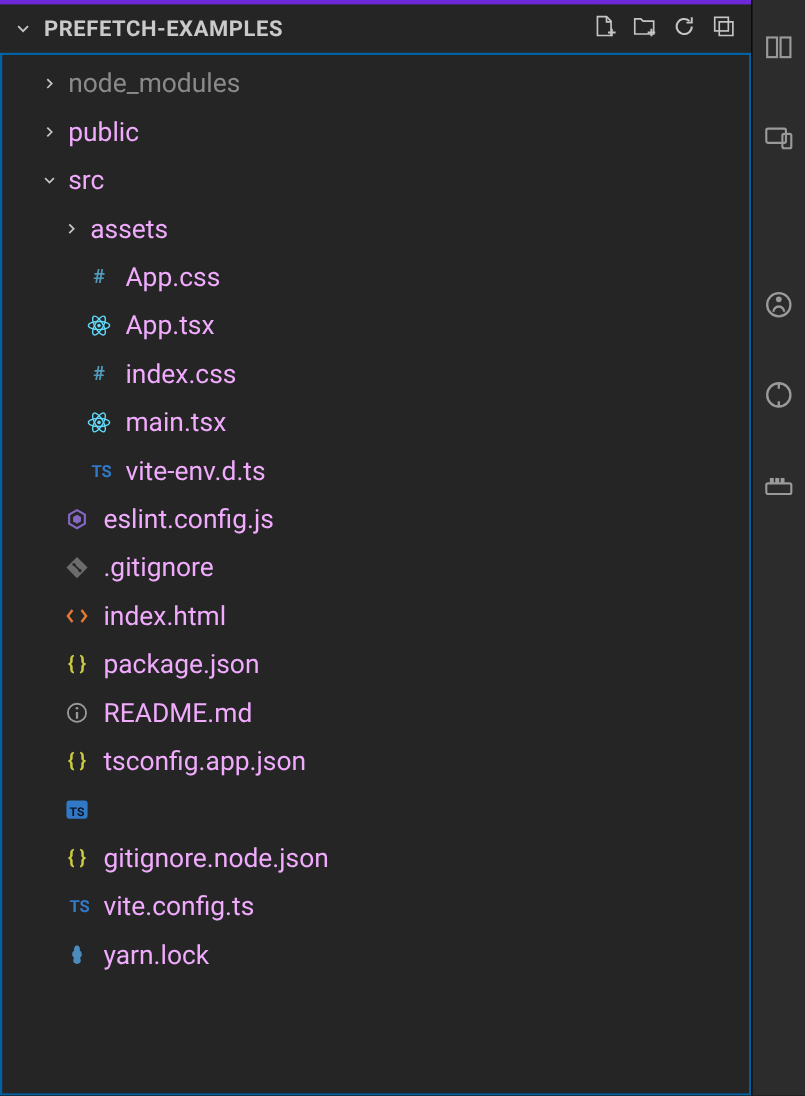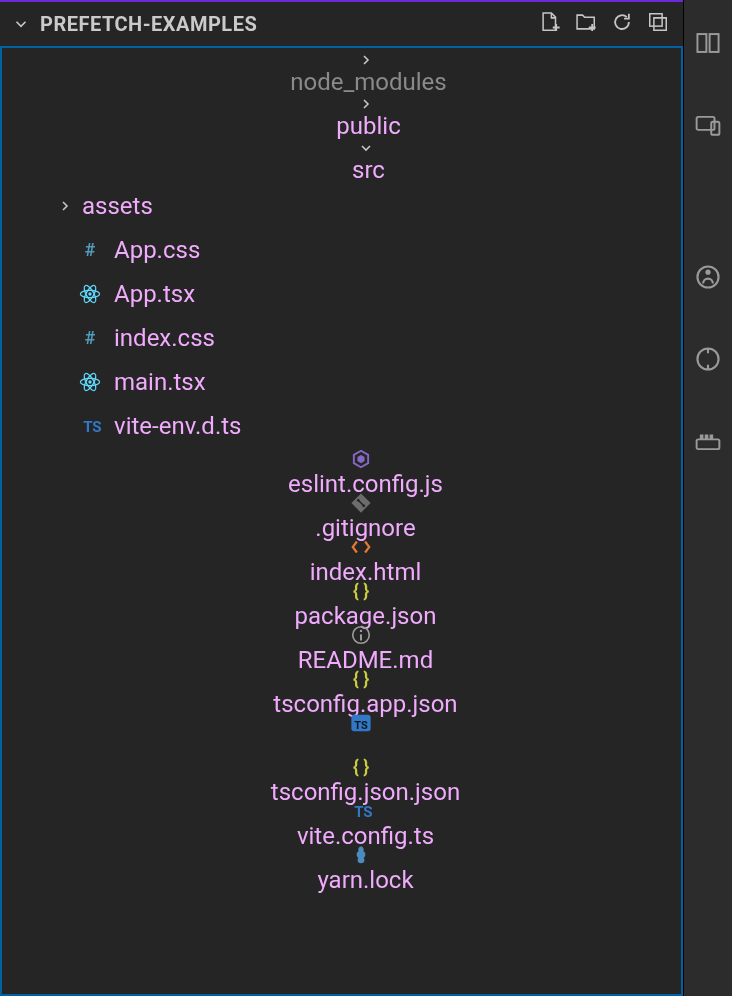--- a/index.html
+++ b/index.html
@@ -1,30 +1,30 @@
 <!DOCTYPE html>
 <html><head>
   <meta charset="utf-8">
   <style>
     * { margin: 0; padding: 0; box-sizing: border-box; }
     html, body { width: 732px; height: 996px; overflow: hidden; font-family: -apple-system, BlinkMacSystemFont, "Segoe UI", Roboto, sans-serif; background: #1e1e1e; }
     .app { display: flex; height: 100%; }
-    .explorer { width: 683px; background: #252526; color: #cccccc; display: flex; flex-direction: column; border-top: 2px solid #6d28d9; }
+    .explorer { width: 683px; background: #252526; color: #cccccc; display: flex; flex-direction: column; border-top: 4px solid #6d28d9; }
     .side-strip { width: 49px; background: #2c2c2c; border-left: 1px solid #000; display: flex; flex-direction: column; align-items: center; padding-top: 30px; gap: 52px; color: #8a8a8a; }
     .side-strip .sep { height: 18px; }
     .header { display: flex; align-items: center; height: 44px; padding: 0 10px; font-size: 20px; font-weight: 700; letter-spacing: .5px; color: #cacaca; }
     .header .title-wrap { display: flex; align-items: center; gap: 8px; flex: 1; }
     .header-actions { display: flex; gap: 14px; align-items: center; color: #c5c5c5; padding-right: 4px; }
     .tree { flex: 1; overflow-y: auto; border: 2px solid #0061a3; padding-top: 4px; }
     .row { display: flex; align-items: center; height: 44px; font-size: 24px; color: #cfcfcf; white-space: nowrap; cursor: pointer; }
     .twisty, .icon { display: inline-flex; align-items: center; justify-content: center; }
     .twisty { width: 22px; }
     .icon { width: 28px; margin-right: 10px; }
     .dim { color: #7d7d7d; }
-    .indent-0 { padding-left: 48px; flex-direction: column; }
+    .indent-0 { padding-left: 32px; }
     .indent-1 { padding-left: 52px; align-items: center; }
     .folder .label { margin-left: 6px; }
     .label { color: #f0abfc; }
     .dim .label { color: #8a8a8a; }
   </style>
 </head>
 <body>
 
 <div class="app">
   <div class="explorer">
@@ -218,21 +218,21 @@
             </svg>
           </span>
         </div>
         <div class="row indent-0">
           <span class="twisty"></span>
           <span class="icon">
             <svg width="22" height="22" viewBox="0 0 16 16">
               <text x="8" y="12" font-size="13" font-weight="700" text-anchor="middle" fill="#cbcb41">{ }</text>
             </svg>
           </span>
-          <span class="label">tsconfig.json.json</span>
+          <span class="label">gitignore.node.json</span>
         </div>
         <div class="row indent-0">
           <span class="twisty"></span>
           <span class="icon">
             <svg width="22" height="22" viewBox="0 0 16 16">
               <text x="3" y="12" font-size="11" font-weight="700" fill="#3178c6">TS</text>
             </svg>
           </span>
           <span class="label">vite.config.ts</span>
         </div>

